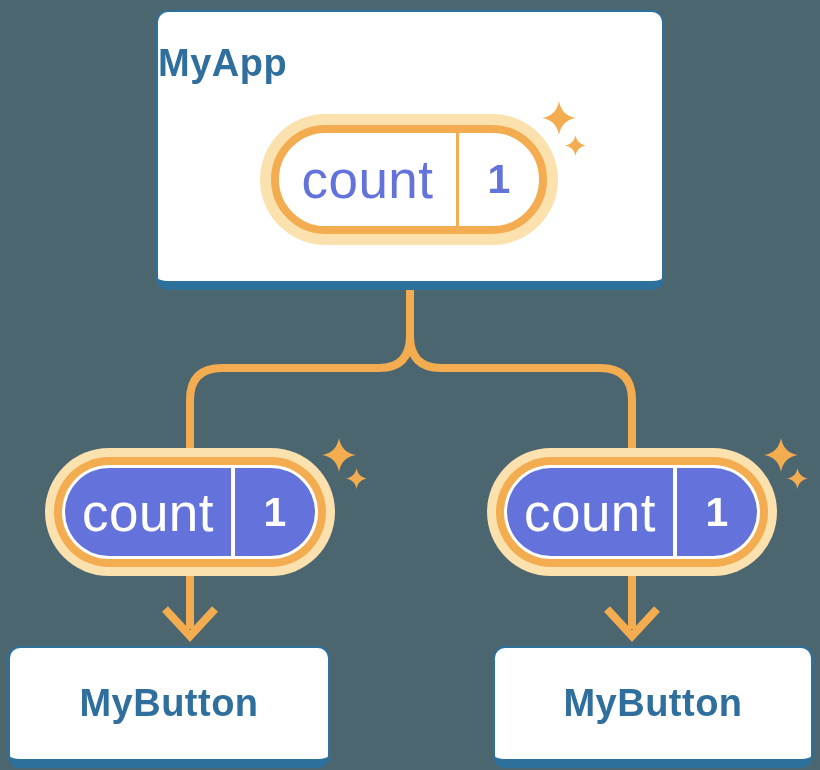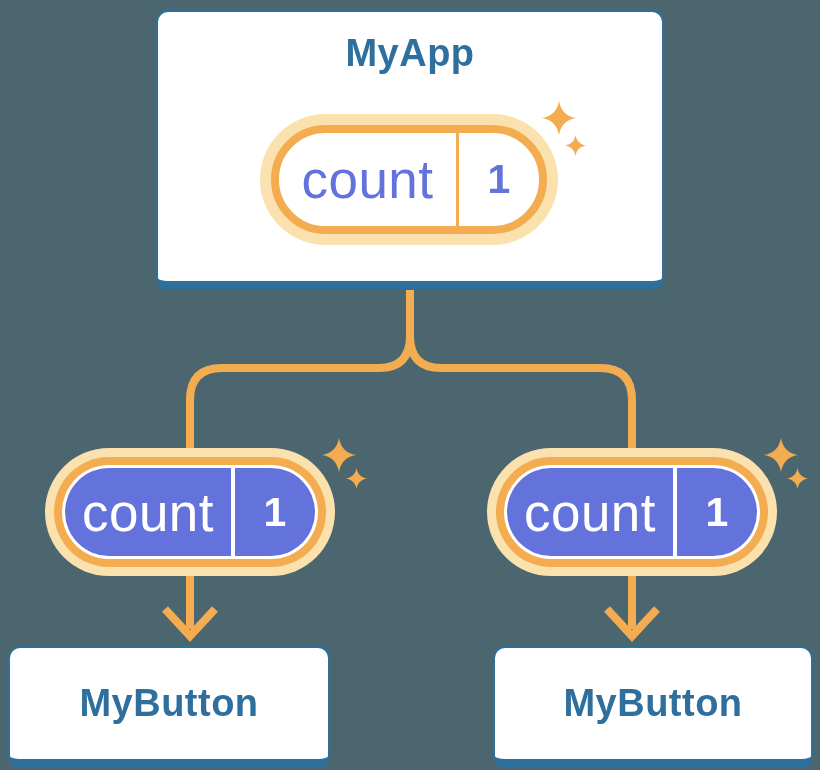--- a/index.html
+++ b/index.html
@@ -22,21 +22,21 @@
     border-radius:12px;
     box-sizing:border-box;
   }
   .card-root{left:156px;top:10px;width:508px;height:280px;}
   .card-child{display:flex;align-items:center;justify-content:center;}
   .card-child-left{left:8px;top:646px;width:322px;height:122px;}
   .card-child-right{left:493px;top:646px;width:320px;height:122px;}
   .card-title{
     font-size:38px;font-weight:700;color:#2F6F9E;letter-spacing:0.5px;
   }
-  .card-root .card-title{position:absolute;top:20px;left:0;width:100%;text-align:center;}
+  .card-root .card-title{position:absolute;top:30px;left:0;width:100%;text-align:left;}
 
   
   .pill{position:absolute;box-sizing:border-box;background:#FBE1AE;border-radius:999px;}
   .pill-light{left:102px;top:102px;width:298px;height:131px;padding:11px;}
   .pill-ring{
     width:100%;height:100%;box-sizing:border-box;
     border:8px solid #F4AC50;background:#FFFFFF;
     border-radius:999px;display:flex;overflow:hidden;
   }
   .pill-cell{display:flex;align-items:center;justify-content:center;}

